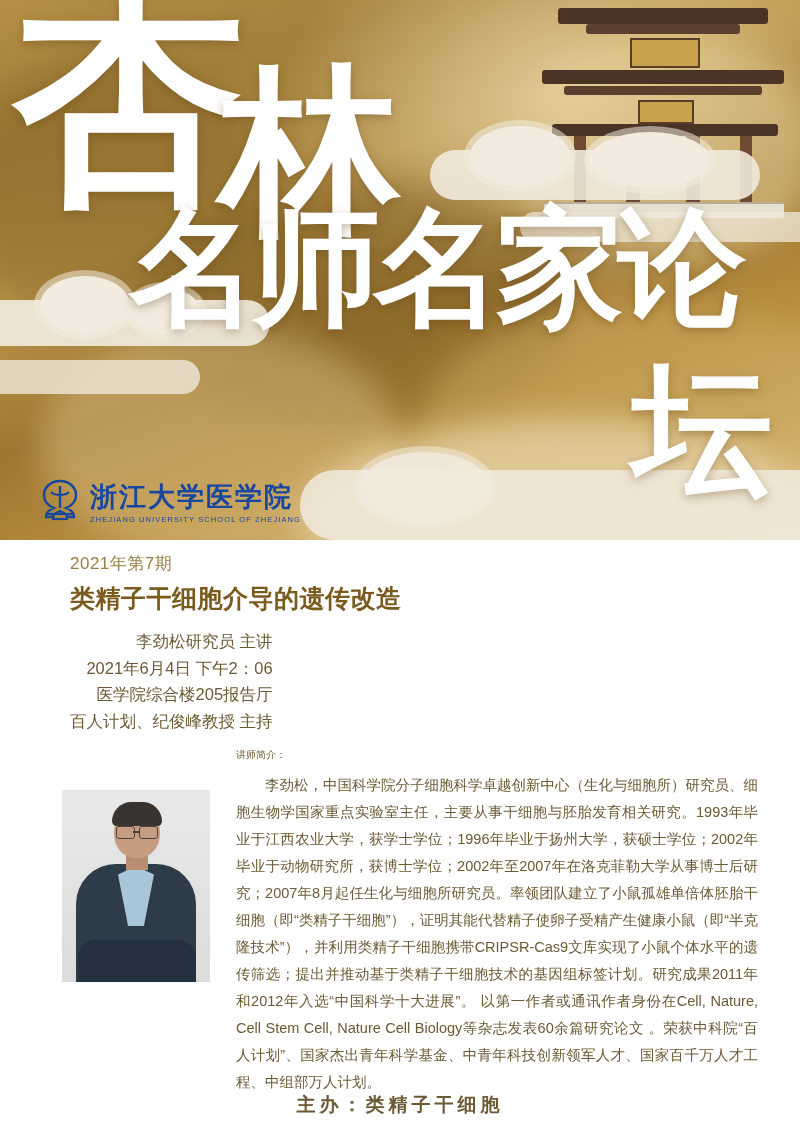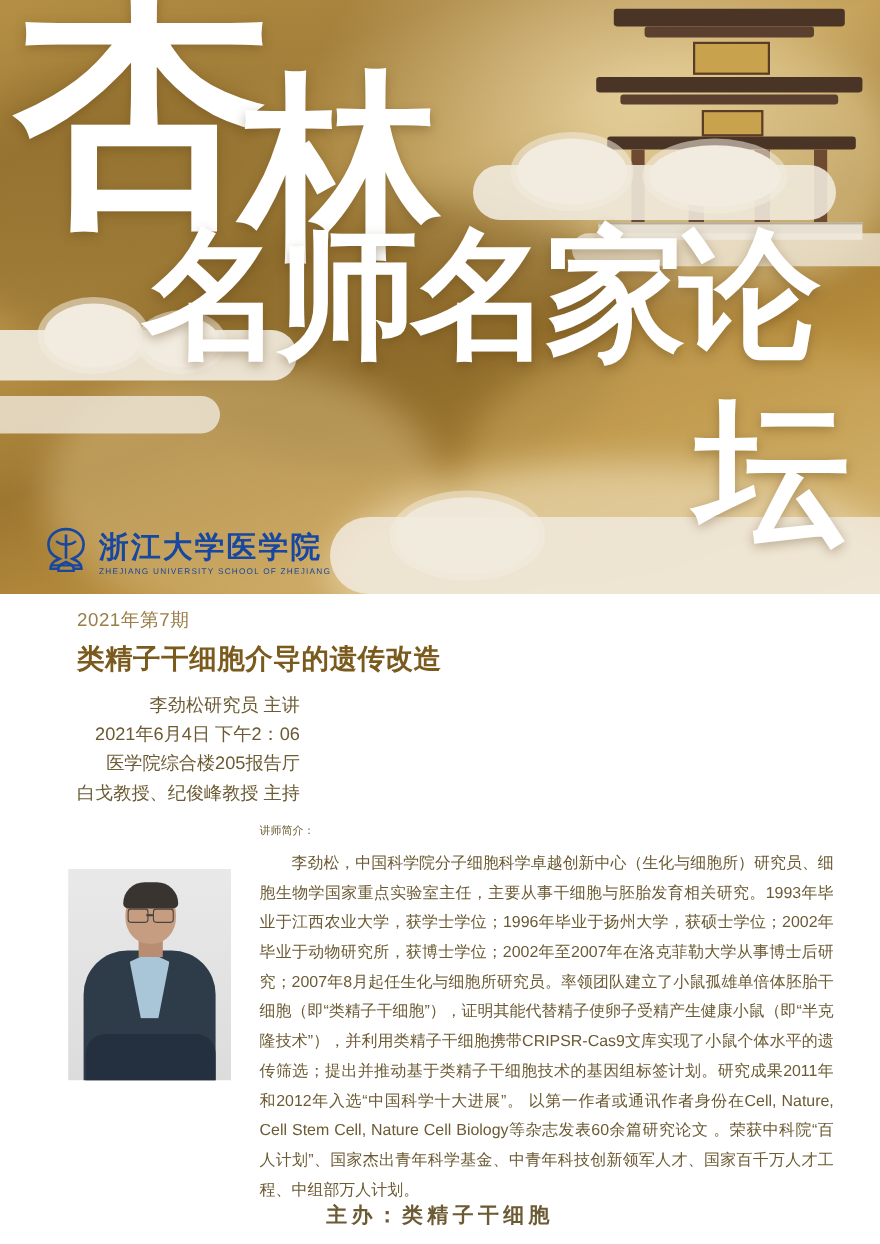--- a/index.html
+++ b/index.html
@@ -315,21 +315,21 @@
       </div>
     </div>
 
     <div class="issue">2021年第7期</div>
     <div class="lec-title">类精子干细胞介导的遗传改造</div>
 
     <div class="meta">
       <div>李劲松研究员 主讲</div>
       <div>2021年6月4日 下午2：06</div>
       <div>医学院综合楼205报告厅</div>
-      <div>白戈教授、纪俊峰教授 主持</div>
+      <div>百人计划、纪俊峰教授 主持</div>
     </div>
 
     <div class="portrait">
       <div class="p-body"></div>
       <div class="p-shirt"></div>
       <div class="p-arm"></div>
       <div class="p-neck"></div>
       <div class="p-head"></div>
       <div class="p-hair"></div>
       <div class="p-glass-l"></div>

